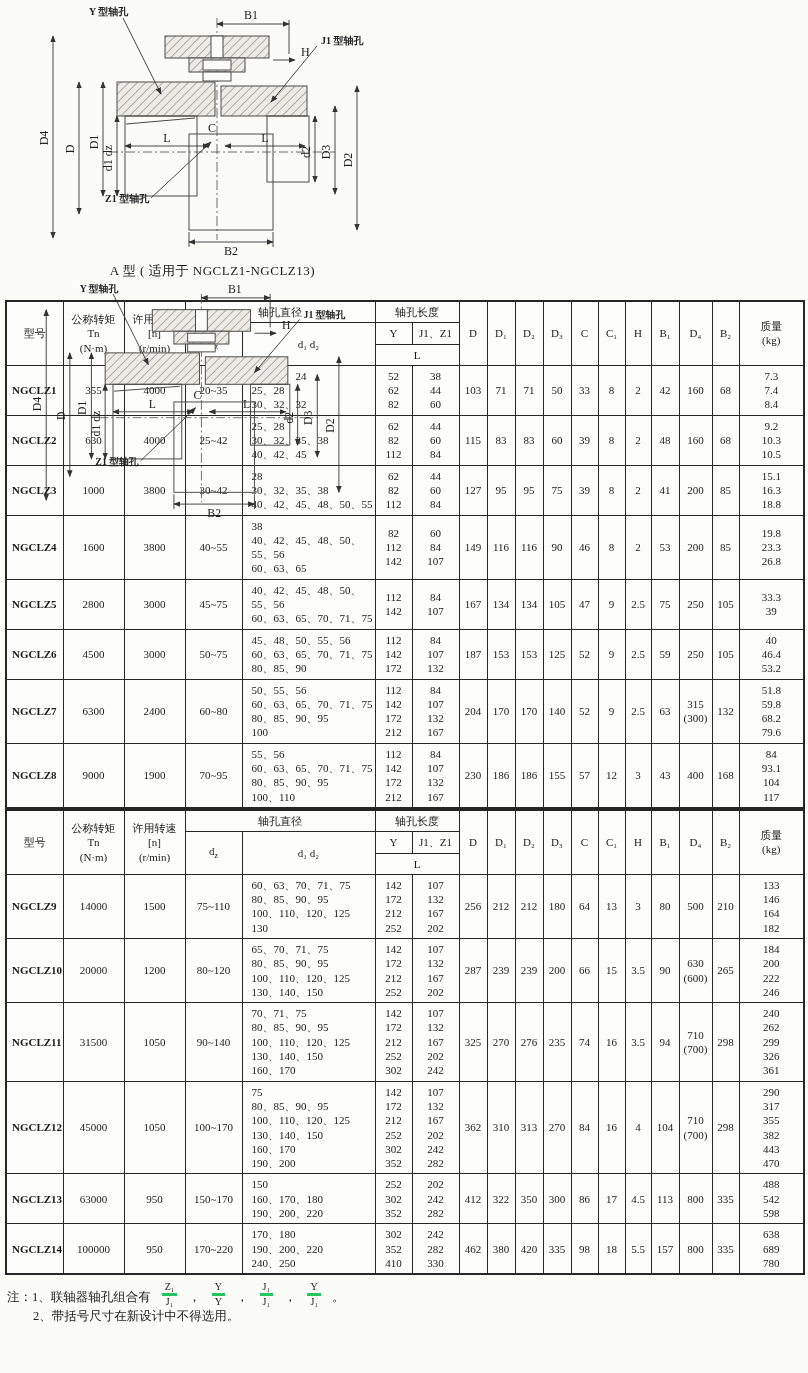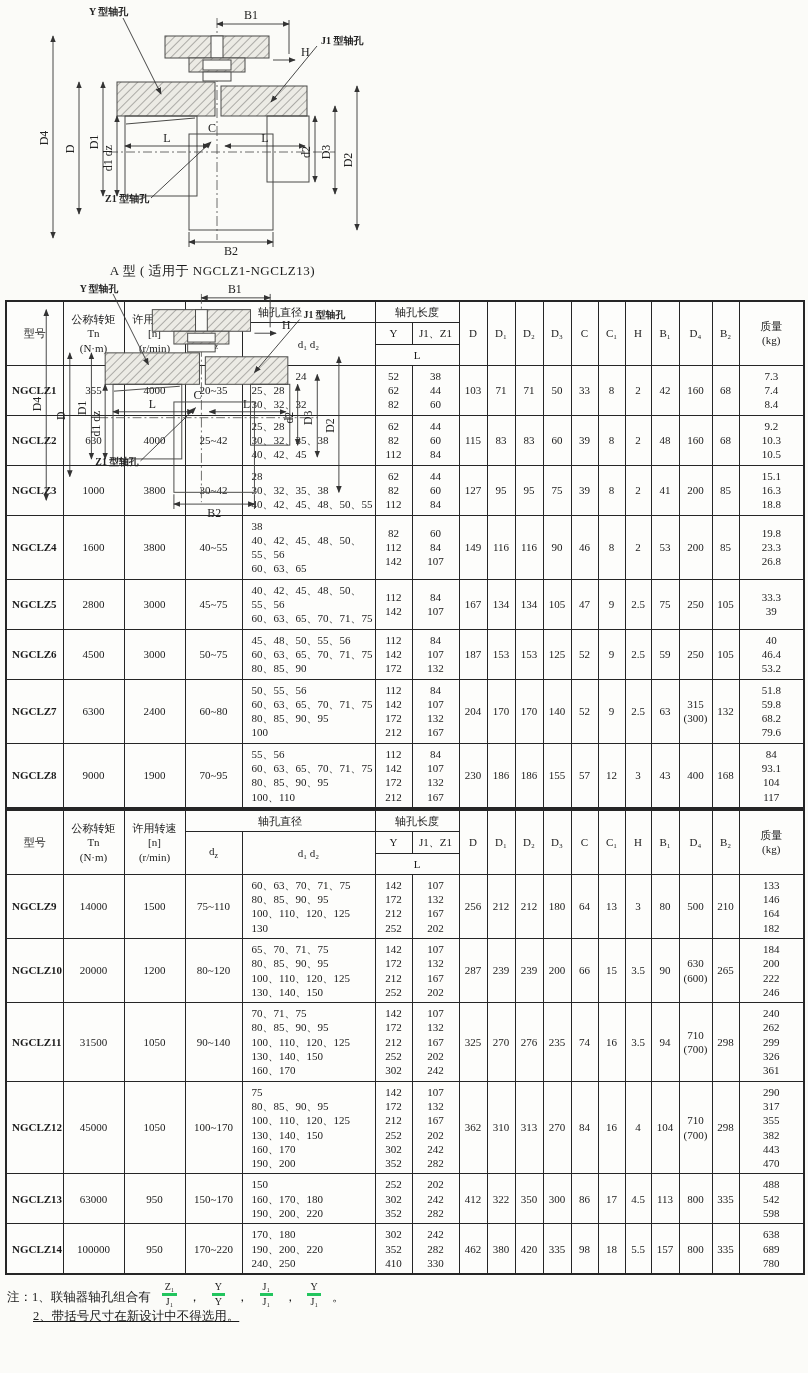--- a/index.html
+++ b/index.html
@@ -39,21 +39,21 @@
   .continued{
     text-align:right;font-size:12px;padding:6px 14px 3px 0;font-weight:bold;
   }
   .t1-wrap{margin-top:6px;}
   
   .notes{font-size:12.5px;margin-top:6px;padding-left:2px;line-height:1.5;}
   .note-line{display:flex;align-items:flex-end;gap:10px;font-family:Liberation Serif, serif;}
   .frac{display:inline-block;text-align:center;vertical-align:middle;font-size:10px;line-height:1.15;margin:0 1px;}
   .frac .top{display:block;border-bottom:3px solid #22c55e;padding:0 3px;}
   .frac .bot{display:block;padding:0 3px;}
-  .note-line2{padding-left:26px;text-decoration:underline;}
+  .note-line2{padding-left:26px;}
 </style>
 </head>
 <body>
 
 <div class="page">
 
   <div class="diagrams">
 
     <div class="diagram diagram-a">
       <svg width="405" height="258" viewBox="0 0 405 258">

